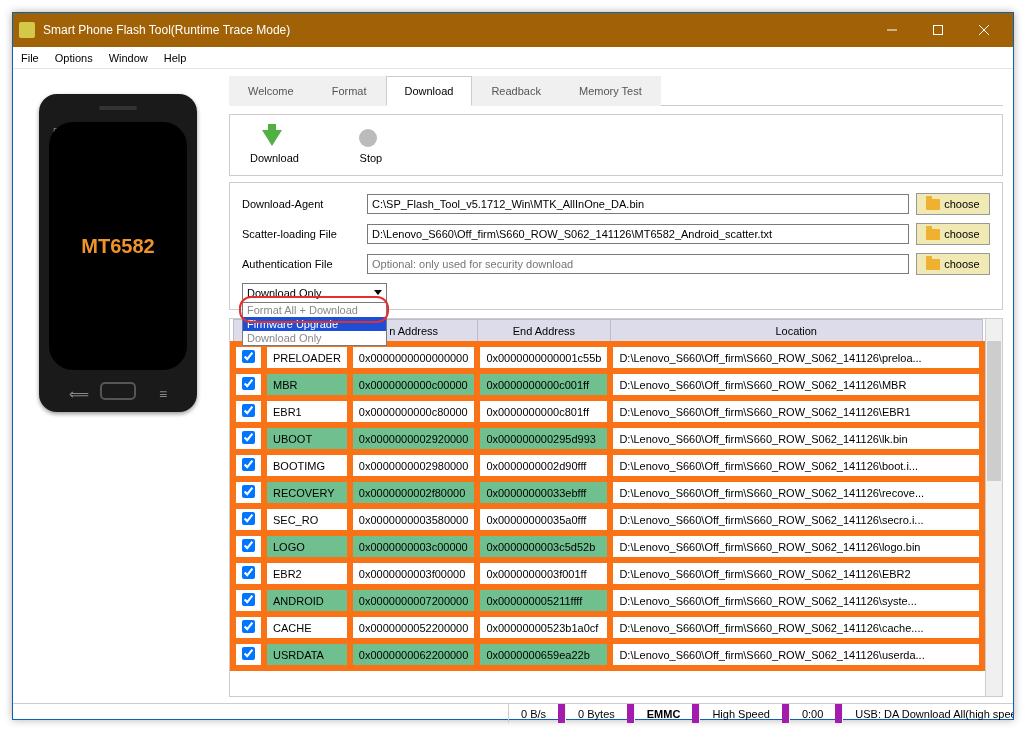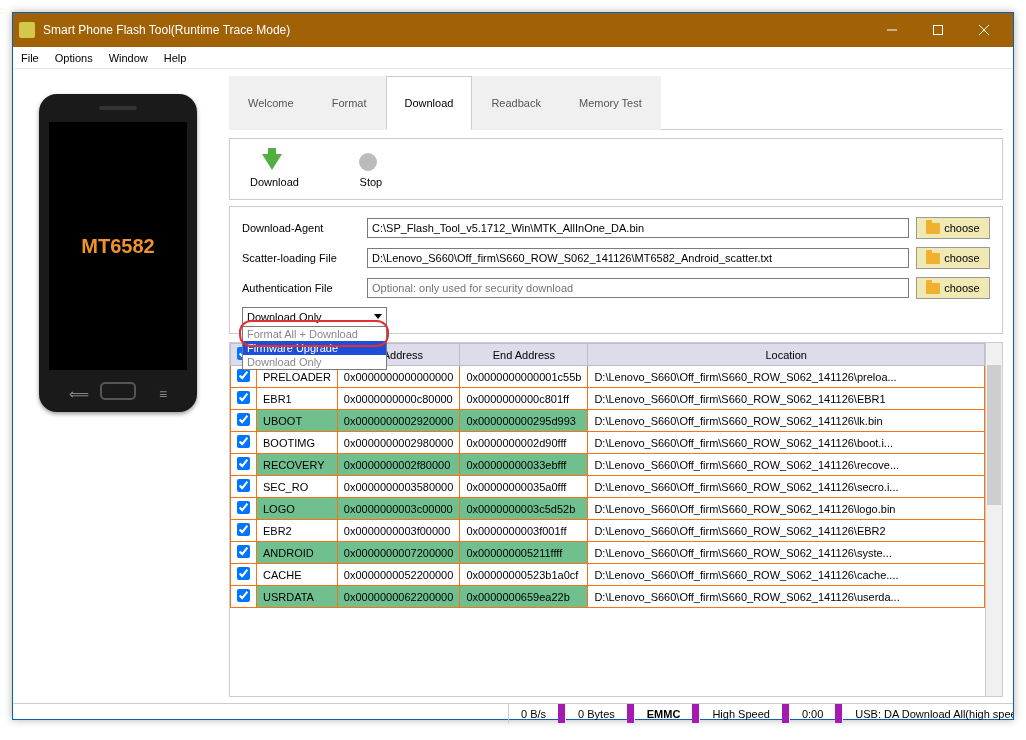--- a/index.html
+++ b/index.html
@@ -9,30 +9,30 @@
 .titlebar .icon { width: 16px; height: 16px; background: #d4c84a; border-radius: 2px; margin-right: 8px; }
 .titlebar .title { flex: 1; font-size: 12px; }
 .titlecontrols { display: flex; }
 .titlecontrols .btn { width: 46px; height: 30px; display: flex; align-items: center; justify-content: center; color: #fff; cursor: pointer; }
 .menubar { height: 22px; background: #fff; border-bottom: 1px solid #e5e5e5; display: flex; align-items: center; padding: 0 0; }
 .menubar .item { padding: 2px 8px; cursor: pointer; }
 .content { display: flex; height: calc(100% - 30px - 22px - 20px); }
 .sidebar { width: 210px; display: flex; align-items: flex-start; justify-content: center; padding-top: 25px; }
 .phone { width: 158px; height: 318px; background: #1a1a1a; border-radius: 18px; position: relative; box-shadow: 0 2px 4px rgba(0,0,0,0.4); }
 .phone::before { content:""; position:absolute; top:12px; left:50%; transform:translateX(-50%); width:38px; height:4px; background:#333; border-radius:2px; }
-.phone .screen { position:absolute; top:28px; left:10px; right:10px; bottom:42px; background:#000; display:flex; align-items:center; justify-content:center; }
+.phone .screen { position:absolute; top:28px; left:10px; right:10px; bottom:42px; background:#000; display:flex; align-items:center; justify-content:center;border-radius:24px; }
 .phone .screen .chip { color:#f0932b; font-size:20px; font-weight:bold; }
 .phone .bm { position:absolute; top:32px; left:14px; color:#888; font-size:9px; letter-spacing:2px; }
 .phone .homebtn { position:absolute; bottom:12px; left:50%; transform:translateX(-50%); width:36px; height:18px; border:2px solid #555; border-radius:5px; }
 .phone .cap { position:absolute; bottom:18px; width:8px; height:8px; color:#888; font-size:14px; }
 .phone .cap.l { left:30px; }
 .phone .cap.r { right:30px; }
 .main { flex:1; padding: 6px 10px 6px 6px; display:flex; flex-direction:column; }
 .tabs { display:flex; border-bottom:1px solid #ccc; margin-bottom:4px; }
-.tab { padding:20px 18px; border:1px solid transparent; cursor:pointer; position:relative; top:1px; background:#f0f0f0; color:#555; }
+.tab { padding:8px 18px; border:1px solid transparent; cursor:pointer; position:relative; top:1px; background:#f0f0f0; color:#555; }
 .tab.active { background:#fff; border:1px solid #ccc; border-bottom:1px solid #fff; color:#000; }
 .toolbar { height: 62px; border:1px solid #ccc; margin:4px 0; display:flex; align-items:center; padding:0 20px; gap:60px; }
 .toolbtn { display:flex; flex-direction:column; align-items:center; cursor:pointer; gap:2px; }
 .toolbtn .ico { width:24px; height:24px; }
 .arrowdown { width:0; height:0; border-left:10px solid transparent; border-right:10px solid transparent; border-top:16px solid #52b043; position:relative; margin-top:4px; }
 .arrowdown::before { content:""; position:absolute; top:-22px; left:-4px; width:8px; height:10px; background:#52b043; }
 .stopico { width:18px; height:18px; border-radius:50%; background:#bbb; margin-top:3px; }
 .paths { border:1px solid #ccc; padding:10px 12px 6px; margin:2px 0; }
 .pathrow { display:flex; align-items:center; margin-bottom:8px; gap:7px; }
 .pathrow .lbl { width:118px; }
@@ -49,21 +49,21 @@
 .droptable .opt { padding:1px 4px; color:#888; cursor:pointer; }
 .droptable .opt.sel { background:#1d4ed8; color:#fff; }
 .callout { position:absolute; top:13px; left:-3px; width:150px; height:27px; border:2px solid #e03030; border-radius:12px; pointer-events:none; z-index:22; }
 .tablewrap { border:1px solid #ccc; flex:1; margin-top:6px; overflow:hidden; display:flex; }
 .tablescroll { flex:1; overflow:hidden; }
 table { width:100%; border-collapse:collapse; }
 thead th { background:#dcdceb; border:1px solid #bcbccf; padding:3px 6px; text-align:center; font-weight:normal; height:21px; }
 thead th:first-child { width:26px; }
 thead th.name { width:78px; text-align:left; }
 thead th.addr { width:130px; }
-tbody td { border:1px solid #f97316; padding:3px 6px; height:20px; white-space:nowrap; overflow:hidden; text-overflow:ellipsis; }
+tbody td { border:6px solid #f97316; padding:3px 6px; height:20px; white-space:nowrap; overflow:hidden; text-overflow:ellipsis; }
 tbody tr.green td.name, tbody tr.green td.begin, tbody tr.green td.end { background:#6fbf8f; }
 tbody td.chk { text-align:center; background:#fff; }
 tbody td.chk input { width:13px; height:13px; }
 tbody td.loc { max-width:0; width:100%; }
 .vscroll { width:17px; background:#f0f0f0; border-left:1px solid #ccc; position:relative; }
 .vscroll .thumb { position:absolute; top:22px; left:1px; right:1px; height:140px; background:#cdcdcd; }
 .statusbar { height:20px; border-top:1px solid #ccc; display:flex; align-items:center; font-size:11px; }
 .statusbar .cell { border-right:7px solid #a21caf; border-left:1px solid #f4f4f4; padding:0 12px; height:100%; display:flex; align-items:center; }
 .statusbar .cell.first { margin-left:495px; border-left:1px solid #ccc; }
 .statusbar .cell.emmc { font-weight:bold; }
@@ -196,20 +196,27 @@
               </tr>
             </thead>
             <tbody id="tbody">
                 <tr class="">
                   <td class="chk"><input type="checkbox" checked="" style=""></td>
                   <td class="name">PRELOADER</td>
                   <td class="begin">0x0000000000000000</td>
                   <td class="end">0x0000000000001c55b</td>
                   <td class="loc">D:\Lenovo_S660\Off_firm\S660_ROW_S062_141126\preloa...</td>
                 </tr>
+                <tr class="green">
+                  <td class="chk"><input type="checkbox" checked="" style=""></td>
+                  <td class="name">MBR</td>
+                  <td class="begin">0x0000000000c00000</td>
+                  <td class="end">0x0000000000c001ff</td>
+                  <td class="loc">D:\Lenovo_S660\Off_firm\S660_ROW_S062_141126\MBR</td>
+                </tr>
                 <tr class="">
                   <td class="chk"><input type="checkbox" checked="" style=""></td>
                   <td class="name">EBR1</td>
                   <td class="begin">0x0000000000c80000</td>
                   <td class="end">0x0000000000c801ff</td>
                   <td class="loc">D:\Lenovo_S660\Off_firm\S660_ROW_S062_141126\EBR1</td>
                 </tr>
                 <tr class="green">
                   <td class="chk"><input type="checkbox" checked="" style=""></td>
                   <td class="name">UBOOT</td>

